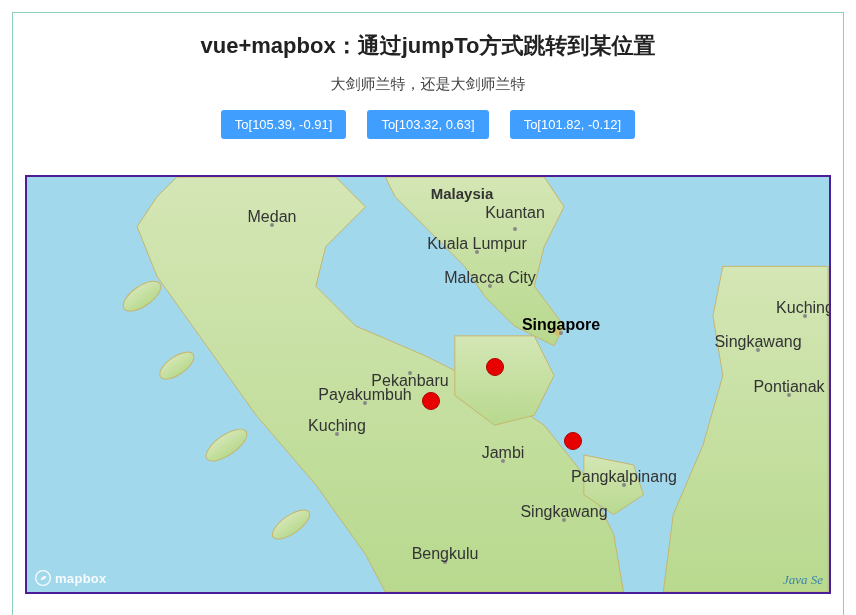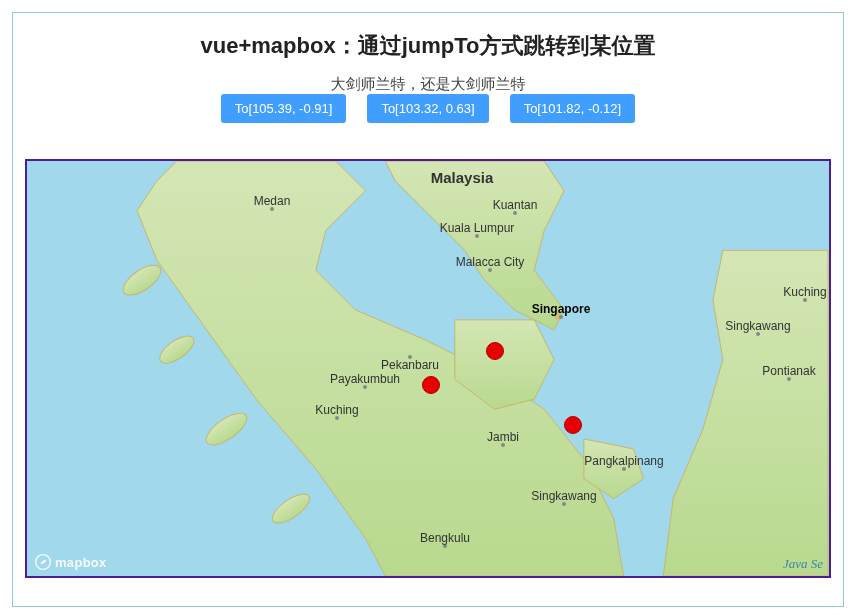--- a/index.html
+++ b/index.html
@@ -20,21 +20,21 @@
   }
   .title {
     font-size: 22px;
     font-weight: 700;
     color: #222;
     margin-bottom: 14px;
   }
   .subtitle {
     font-size: 15px;
     color: #444;
-    margin-bottom: 0;
+    margin-bottom: 16px;
   }
   .buttons {
     display: flex;
     justify-content: center;
     gap: 21px;
     margin-bottom: 14px;
   }
   .btn {
     background: #409eff;
     color: #fff;
@@ -54,21 +54,21 @@
   }
   .map {
     position: absolute;
     inset: 0;
     background: #a2d8ec;
   }
   
   svg.land { position:absolute; inset:0; width:100%; height:100%; }
   .city-label {
     position: absolute;
-    font-size: 12px;
+    font-size: 16px;
     color: #333;
     white-space: nowrap;
     transform: translate(-50%, -50%);
     pointer-events: none;
   }
   .city-label.bold { font-weight: 700; color: #000; }
   .city-dot {
     position: absolute;
     width: 4px; height: 4px;
     background: #888;
@@ -154,21 +154,21 @@
 
         <path d="M0 0 L806 0 L806 418 L0 418 Z" fill="none"></path>
       </svg>
 
       <div class="country-label" style="left:435px; top:16px;">Malaysia</div>
 
       <div id="cities">
           <div class="city-dot" style="left: 245px; top: 48px;"></div>
           <div class="city-label" style="left: 245px; top: 40px;">Medan</div>
           <div class="city-dot" style="left: 488px; top: 52px;"></div>
-          <div class="city-label" style="left: 488px; top: 44px;">Kuantan</div>
+          <div class="city-label" style="left: 488px; top: 36px;">Kuantan</div>
           <div class="city-dot" style="left: 450px; top: 75px;"></div>
           <div class="city-label" style="left: 450px; top: 67px;">Kuala Lumpur</div>
           <div class="city-dot" style="left: 463px; top: 109px;"></div>
           <div class="city-label" style="left: 463px; top: 101px;">Malacca City</div>
           <div class="city-dot" style="left: 534px; top: 156px;"></div>
           <div class="city-label bold" style="left: 534px; top: 148px;">Singapore</div>
           <div class="city-dot" style="left: 383px; top: 196px;"></div>
           <div class="city-label" style="left: 383px; top: 204px;">Pekanbaru</div>
           <div class="city-dot" style="left: 338px; top: 226px;"></div>
           <div class="city-label" style="left: 338px; top: 218px;">Payakumbuh</div>

